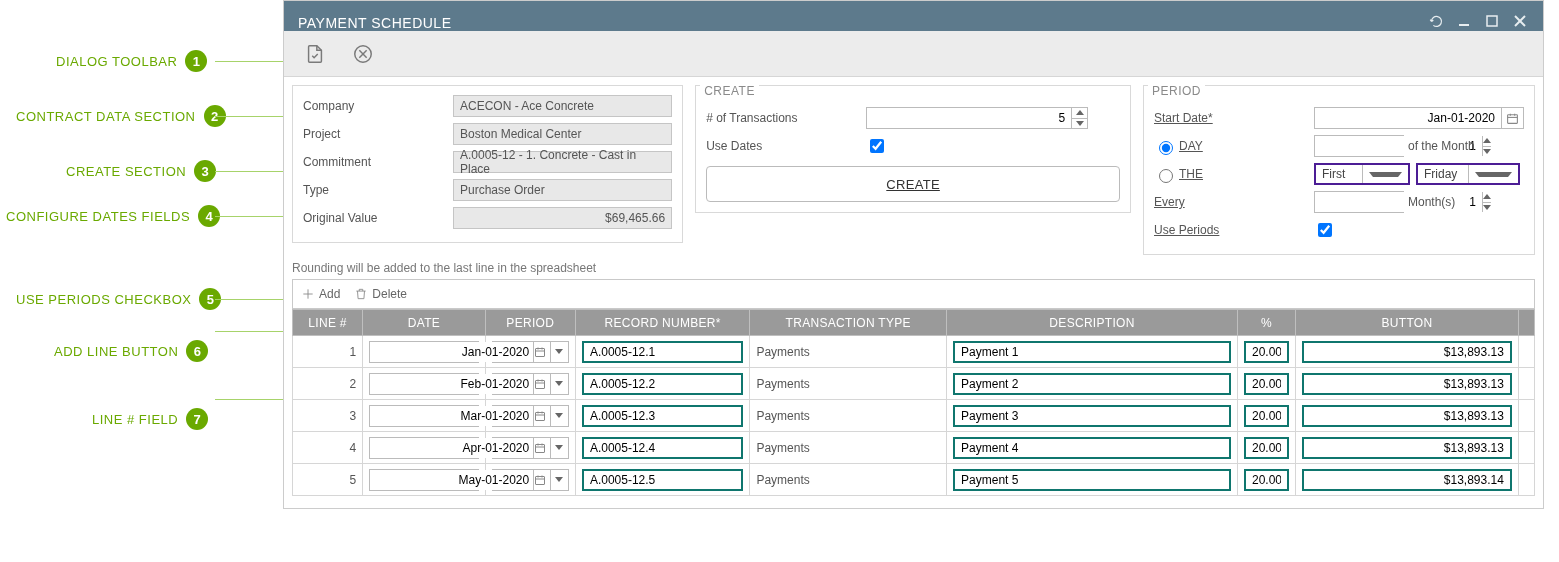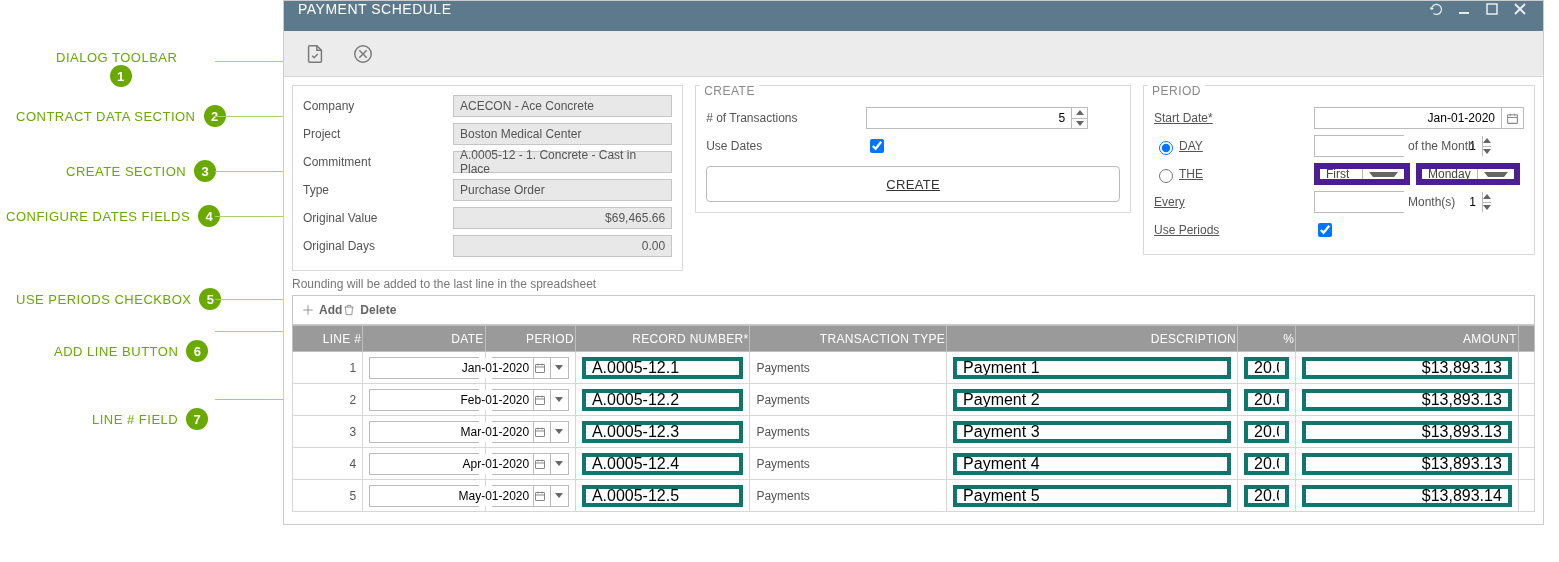--- a/index.html
+++ b/index.html
@@ -7,21 +7,21 @@
   .canvas { position: relative; width: 1559px; height: 562px; }
 
   
   .callout { position: absolute; display: flex; align-items: center; }
   .callout-label { color: #6aa900; font-size: 13px; font-weight: 500; letter-spacing: 0.5px; white-space: nowrap; margin-right: 8px; }
   .callout-badge { width: 22px; height: 22px; border-radius: 50%; background: #6aa900; color: #fff; display: flex; align-items: center; justify-content: center; font-weight: bold; font-size: 13px; }
   .callout-line { position: absolute; border-top: 1px solid #a7d36a; height: 0; }
 
   
   .dialog { position: absolute; left: 283px; top: 0; width: 1261px; border: 1px solid #ccc; }
-  .titlebar { height: 30px; background: #5d7a8c; color: #fff; display: flex; align-items: flex-start; padding: 0 14px; font-size: 14px; letter-spacing: 0.5px; }
+  .titlebar { height: 30px; background: #5d7a8c; color: #fff; display: flex; align-items: flex-end; padding: 0 14px; font-size: 14px; letter-spacing: 0.5px; }
   .titlebar .spacer { flex: 1; }
   .titlebar .winbtn { width: 18px; height: 18px; margin-left: 10px; display:flex; align-items:center; justify-content:center; cursor:pointer; position:relative; top:-1px; }
   .titlebar svg { fill: #e7edf0; stroke:#e7edf0; }
 
   .toolbar { height: 46px; background: #ececec; border-bottom: 1px solid #d6d6d6; display:flex; align-items:center; padding: 0 16px; gap:18px;}
   .toolbar .tbtn { width:30px; height:30px; display:flex; align-items:center; justify-content:center; cursor:pointer; }
   .toolbar svg { stroke:#7a7a7a; fill:none; stroke-width:1.6; }
 
   .body { background:#fff; padding: 8px 8px 12px; }
   .cols { display:flex; gap:12px; align-items:flex-start; }
@@ -46,37 +46,37 @@
   .chk { width:14px; height:14px; }
   .big-btn { width:100%; height:36px; border:1px solid #bbb; border-radius:4px; background:#fff; cursor:pointer; text-decoration:underline; color:#333; font-size:13px; letter-spacing:0.3px; }
 
   
   .dates { flex:1; position:relative; }
   .dates .row .lbl { width:160px;text-decoration:underline; }
   .date-input { border:1px solid #bbb; height:22px; display:flex; align-items:center; width:210px; }
   .date-input input { border:none; flex:1; text-align:right; padding:0 6px; height:100%; font-size:12px; outline:none; }
   .date-input .cal { width:22px; height:100%; display:flex; align-items:center; justify-content:center; border-left:1px solid #bbb; cursor:pointer; }
   .radio { width:14px; height:14px; margin-right:6px; }
-  .sel { border:6px solid #4c1d95; height:22px; display:flex; align-items:center; }
+  .sel { border:2px solid #4c1d95; height:22px; display:flex; align-items:center; }
   .sel span { flex:1; padding:0 6px; }
   .sel .dd { width:18px; height:100%; border-left:1px solid #bbb; display:flex; align-items:center; justify-content:center; cursor:pointer; }
   .suffix { margin-left:4px; color:#555; }
 
   .rounding { color:#777; margin:6px 0 4px; }
 
   
-  .grid-toolbar { height:30px; border:1px solid #c9c9c9; display:flex; align-items:center; padding:0 8px; background:#fff;font-weight:bold; }
+  .grid-toolbar { height:30px; border:1px solid #c9c9c9; display:flex; align-items:center; gap:14px; padding:0 8px; background:#fff; }
   .grid-toolbar .gbtn { display:flex; align-items:center; gap:4px; color:#666; cursor:pointer; }
   .grid-toolbar svg { stroke:#888; fill:none; stroke-width:1.5; }
 
   
   table { width:100%; border-collapse:collapse; table-layout:fixed; }
-  thead th { background:#9a9a9a; color:#fff; font-weight:normal; font-size:12px; letter-spacing:0.3px; height:26px; border:1px solid #bfbfbf;text-align:right; }
+  thead th { background:#9a9a9a; color:#fff; font-weight:normal; font-size:12px; letter-spacing:0.3px; height:26px; border:1px solid #bfbfbf; }
   tbody td { border:1px solid #d6d6d6; height:32px; padding:2px 6px; }
-  .cell-input { width:100%; height:22px; border:4px solid #0f766e; padding:0 6px; font-size:16px; }
+  .cell-input { width:100%; height:22px; border:2px solid #0f766e; padding:0 6px; font-size:12px; }
   .cell-input.right { text-align:right; }
   .cell-ro { color:#555; }
   .cell-ro.right { text-align:right; }
   .cell-date { display:flex; align-items:center; border:1px solid #bbb; height:22px; }
   .cell-date input { border:none; flex:1; text-align:right; padding:0 4px; font-size:12px; outline:none; height:100%; }
   .cell-date .cal { width:20px; height:100%; display:flex; align-items:center; justify-content:center; border-left:1px solid #bbb; cursor:pointer; }
   .cell-sel { display:flex; align-items:center; border:1px solid #bbb; height:22px; }
   .cell-sel .dd { width:18px; height:100%; border-left:1px solid #bbb; display:flex; align-items:center; justify-content:center; cursor:pointer; }
 
   col.c-line{width:70px;} col.c-date{width:122px;} col.c-period{width:90px;}
@@ -86,21 +86,21 @@
   .caret { display:inline-block; width:0; height:0; border-left:4px solid transparent; border-right:4px solid transparent; }
   .caret.up { border-bottom:5px solid #666; }
   .caret.down { border-top:5px solid #666; }
 
 </style>
 </head>
 <body>
 
 <div class="canvas">
 
-  <div class="callout" style="top:50px; left:56px;flex-direction:column;">
+  <div class="callout" style="top:50px; left:56px;">
     <span class="callout-label">DIALOG TOOLBAR</span>
     <span class="callout-badge">1</span>
   </div>
   <div class="callout-line" style="top:61px; left:215px; width:80px;"></div>
 
   <div class="callout" style="top:105px; left:16px;">
     <span class="callout-label">CONTRACT DATA SECTION</span>
     <span class="callout-badge">2</span>
   </div>
   <div class="callout-line" style="top:116px; left:215px; width:230px;"></div>
@@ -196,24 +196,20 @@
               <span class="lbl">Commitment</span>
               <span class="ro-input">A.0005-12 - 1. Concrete - Cast in Place</span>
             </div>
           <div class="row">
               <span class="lbl">Type</span>
               <span class="ro-input">Purchase Order</span>
             </div>
           <div class="row">
               <span class="lbl">Original Value</span>
               <span class="ro-input right">$69,465.66</span>
-            </div>
-          <div class="row">
-              <span class="lbl">Original Days</span>
-              <span class="ro-input right">0.00</span>
             </div>
         </div>
 
         <div class="panel legend create">
           <span class="create-legend">CREATE</span>
           <div class="row">
             <span class="lbl" style="width:160px;"># of Transactions</span>
             <div class="spin-wrap">
               <input value="5" style="">
               <div class="spin-btns">
@@ -274,21 +270,21 @@
               <span>THE</span>
             </span>
             <div class="sel" style="width:96px;">
               <span>First</span>
               <span class="dd">
                   <span class="caret down"></span>
                 </span>
             </div>
             <div style="width:6px;"></div>
             <div class="sel" style="width:104px;">
-              <span>Monday</span>
+              <span>Friday</span>
               <span class="dd">
                   <span class="caret down"></span>
                 </span>
             </div>
           </div>
           <div class="row">
             <span class="lbl">Every</span>
             <div class="spin-wrap" style="width:90px;">
               <input value="1" style="">
               <div class="spin-btns">
@@ -342,21 +338,21 @@
         </colgroup>
         <thead>
           <tr>
             <th>LINE #</th>
             <th>DATE</th>
             <th>PERIOD</th>
             <th>RECORD NUMBER*</th>
             <th>TRANSACTION TYPE</th>
             <th>DESCRIPTION</th>
             <th>%</th>
-            <th>AMOUNT</th>
+            <th>BUTTON</th>
             <th></th>
           </tr>
         </thead>
         <tbody id="tb">
         <tr>
     <td class="cell-ro right">1</td>
     <td>
                 <div class="cell-date">
       <input value="Jan-01-2020" style="">
       <span class="cal">

